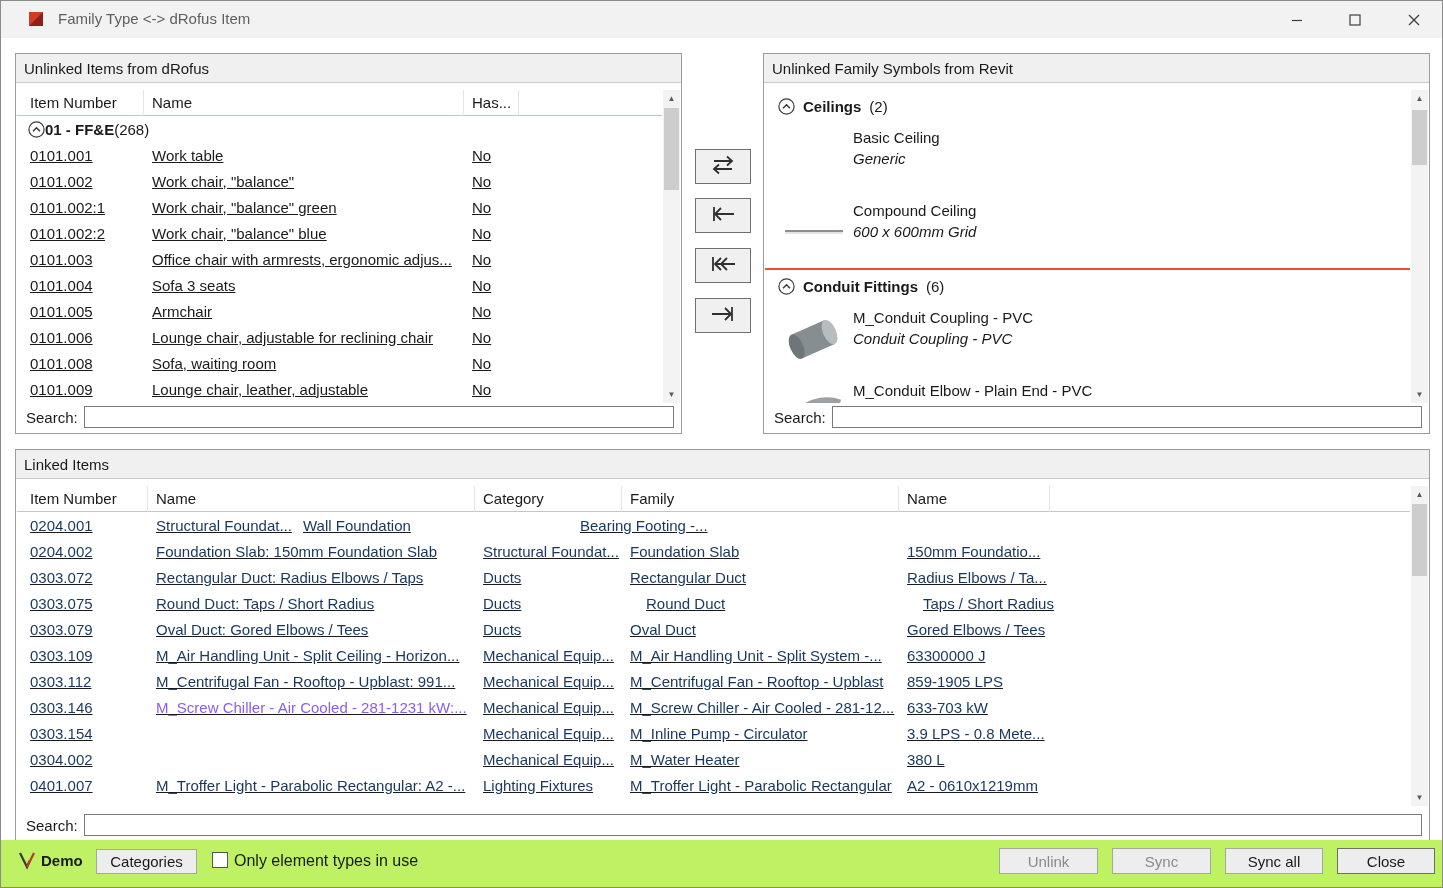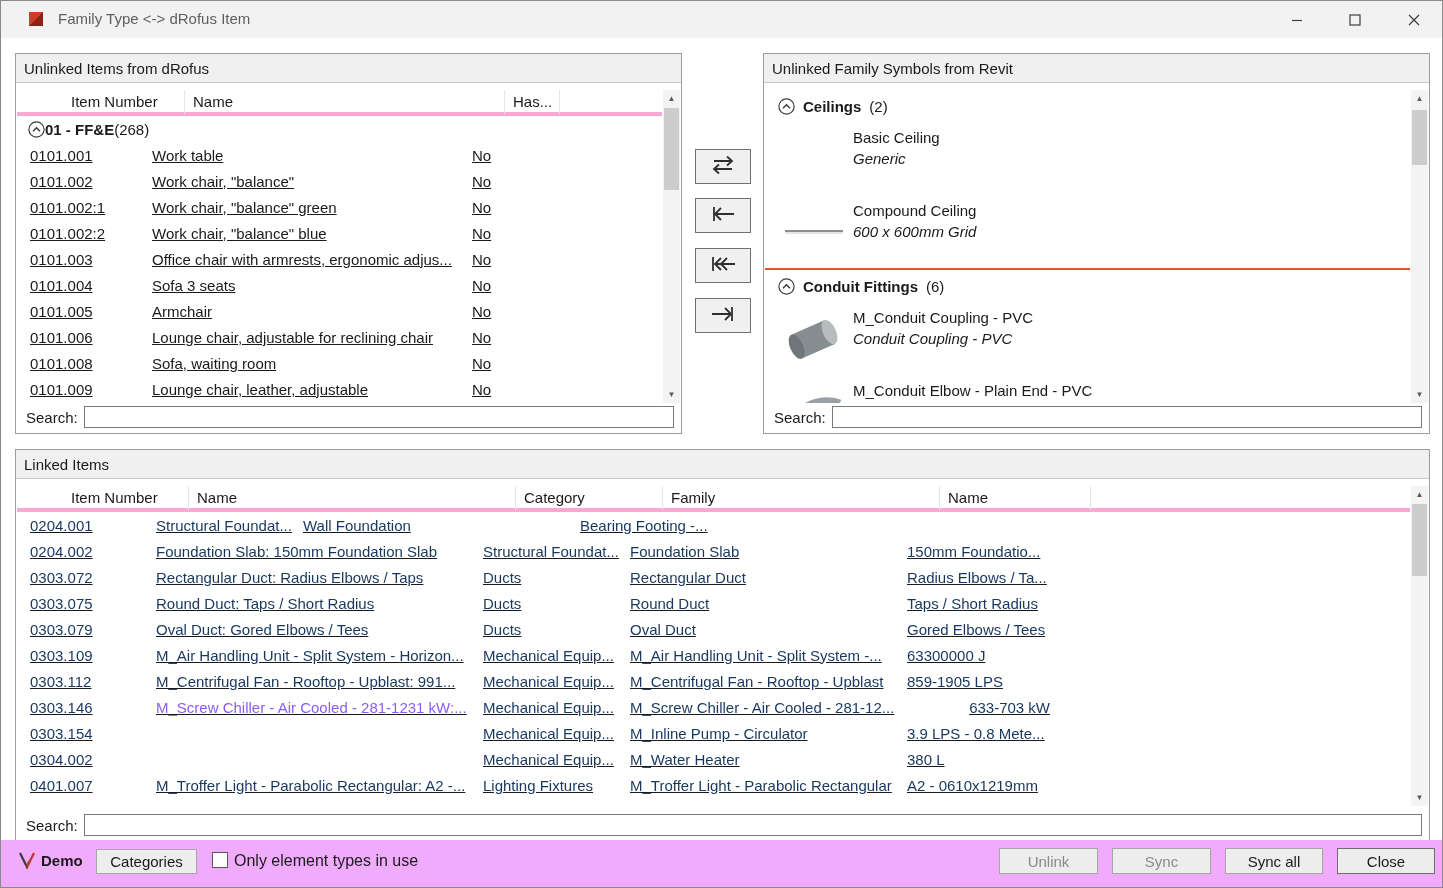--- a/index.html
+++ b/index.html
@@ -19,21 +19,21 @@
 
   
   .gb { position:absolute; border:1px solid #9c9c9c; background:#fff; }
   .gb-title { height:29px; background:#f0f0f0; border-bottom:1px solid #c9c9c9;
               display:flex; align-items:center; padding-left:8px; font-size:15px; color:#1a1a1a; }
   #left-panel  { left:14px;  top:52px;  width:667px;  height:381px; }
   #right-panel { left:762px; top:52px;  width:667px;  height:381px; }
   #linked-panel{ left:14px;  top:448px; width:1415px; height:393px; }
 
   
-  .thead { display:flex; height:26px; align-items:center; border-bottom:4px solid #f9a8d4;padding-left:41px; }
+  .thead { display:flex; height:26px; align-items:center; border-bottom:1px solid #f9a8d4; }
   .thcell { height:26px; display:flex; align-items:center; padding-left:8px;
             border-right:1px solid #e4e4e4; white-space:nowrap; overflow:hidden; }
   .trow { display:flex; height:26px; align-items:center;text-decoration:underline; }
   .cell { padding-left:8px; white-space:nowrap; overflow:hidden; }
   .lc1 { width:127px; padding-left:13px; } .lc2 { width:320px; } .lc3 { width:55px; }
   .kc1 { width:131px; padding-left:13px; } .kc2 { width:327px; } .kc3 { width:147px; }
   .kc4 { width:277px; } .kc5 { width:151px; }
   #left-table  { position:absolute; left:1px; top:36px; right:19px; bottom:30px; overflow:hidden; }
   #linked-table{ position:absolute; left:1px; top:36px; right:19px; bottom:35px; overflow:hidden; }
   .linked-text .cell { color:#17375e; }
@@ -68,21 +68,21 @@
   #right-sb  { top:36px; bottom:30px; right:1px; }
   #linked-sb { top:36px; bottom:35px; right:1px; }
 
   
   .xfer { position:absolute; left:694px; width:56px; height:35px; background:#f0f0f0;
           border:1px solid #707070; display:flex; align-items:center; justify-content:center; cursor:pointer; }
   .xfer svg { stroke:#2f2f2f; stroke-width:1.8; fill:none; }
   #xfer-1 { top:148px; } #xfer-2 { top:197px; } #xfer-3 { top:247px; } #xfer-4 { top:297px; }
 
   
-  #footer { position:absolute; left:0; right:0; bottom:0; height:47px; background:#f0abfc; }
+  #footer { position:absolute; left:0; right:0; bottom:0; height:47px; background:#bef264; }
   .logo { position:absolute; left:16px; top:10px; width:20px; height:20px; }
   .brand { position:absolute; left:40px; top:12px; font-weight:bold; font-size:15px; }
   .btn { position:absolute; height:26px; background:#ededed; border:1px solid #a6a6a6;
          display:flex; align-items:center; justify-content:center; font-size:15px; cursor:pointer; }
   #categories-btn { left:95px; top:9px; width:101px; height:25px; }
   .chk { position:absolute; left:211px; top:12px; width:16px; height:16px; border:1px solid #555; background:#fff; }
   .chk-label { position:absolute; left:233px; top:12px; font-size:16px; }
   #unlink-btn { left:998px;  top:8px; width:99px; color:#8a8a8a; }
   #sync-btn   { left:1111px; top:8px; width:99px; color:#8a8a8a; }
   #syncall-btn{ left:1224px; top:8px; width:98px; }
@@ -342,50 +342,50 @@
           <div class="cell kc1" style="color: rgb(23, 55, 94);">0303.072</div>
           <div class="cell kc2" style="color: rgb(23, 55, 94);">Rectangular Duct: Radius Elbows / Taps</div>
           <div class="cell kc3" style="color: rgb(23, 55, 94);">Ducts</div>
           <div class="cell kc4" style="color: rgb(23, 55, 94);">Rectangular Duct</div>
           <div class="cell kc5" style="color: rgb(23, 55, 94);">Radius Elbows / Ta...</div>
         </div>
         <div class="trow">
           <div class="cell kc1" style="color: rgb(23, 55, 94);">0303.075</div>
           <div class="cell kc2" style="color: rgb(23, 55, 94);">Round Duct: Taps / Short Radius</div>
           <div class="cell kc3" style="color: rgb(23, 55, 94);">Ducts</div>
-          <div class="cell kc4" style="color: rgb(23, 55, 94);">Round Duct</div>
+          <div class="cell kc4" style="color: rgb(23, 55, 94); margin-left: 16px;">Round Duct</div>
           <div class="cell kc5" style="color: rgb(23, 55, 94);">Taps / Short Radius</div>
         </div>
         <div class="trow">
           <div class="cell kc1" style="color: rgb(23, 55, 94);">0303.079</div>
           <div class="cell kc2" style="color: rgb(23, 55, 94);">Oval Duct: Gored Elbows / Tees</div>
           <div class="cell kc3" style="color: rgb(23, 55, 94);">Ducts</div>
           <div class="cell kc4" style="color: rgb(23, 55, 94);">Oval Duct</div>
           <div class="cell kc5" style="color: rgb(23, 55, 94);">Gored Elbows / Tees</div>
         </div>
         <div class="trow">
           <div class="cell kc1" style="color: rgb(23, 55, 94);">0303.109</div>
-          <div class="cell kc2" style="color: rgb(23, 55, 94);">M_Air Handling Unit - Split System - Horizon...</div>
+          <div class="cell kc2" style="color: rgb(23, 55, 94);">M_Air Handling Unit - Split Ceiling - Horizon...</div>
           <div class="cell kc3" style="color: rgb(23, 55, 94);">Mechanical Equip...</div>
           <div class="cell kc4" style="color: rgb(23, 55, 94);">M_Air Handling Unit - Split System -...</div>
           <div class="cell kc5" style="color: rgb(23, 55, 94);">63300000 J</div>
         </div>
         <div class="trow">
           <div class="cell kc1" style="color: rgb(23, 55, 94);">0303.112</div>
           <div class="cell kc2" style="color: rgb(23, 55, 94);">M_Centrifugal Fan - Rooftop - Upblast: 991...</div>
           <div class="cell kc3" style="color: rgb(23, 55, 94);">Mechanical Equip...</div>
           <div class="cell kc4" style="color: rgb(23, 55, 94);">M_Centrifugal Fan - Rooftop - Upblast</div>
           <div class="cell kc5" style="color: rgb(23, 55, 94);">859-1905 LPS</div>
         </div>
         <div class="trow">
           <div class="cell kc1" style="color: rgb(23, 55, 94);">0303.146</div>
           <div class="cell kc2" style="color: #8b5cf6;">M_Screw Chiller - Air Cooled - 281-1231 kW:...</div>
           <div class="cell kc3" style="color: rgb(23, 55, 94);">Mechanical Equip...</div>
           <div class="cell kc4" style="color: rgb(23, 55, 94);">M_Screw Chiller - Air Cooled - 281-12...</div>
-          <div class="cell kc5" style="color: rgb(23, 55, 94); text-align: right;">633-703 kW</div>
+          <div class="cell kc5" style="color: rgb(23, 55, 94);">633-703 kW</div>
         </div>
         <div class="trow">
           <div class="cell kc1" style="color: rgb(23, 55, 94);">0303.154</div>
           <div class="cell kc2" style="color: rgb(23, 55, 94);"></div>
           <div class="cell kc3" style="color: rgb(23, 55, 94);">Mechanical Equip...</div>
           <div class="cell kc4" style="color: rgb(23, 55, 94);">M_Inline Pump - Circulator</div>
           <div class="cell kc5" style="color: rgb(23, 55, 94);">3.9 LPS - 0.8 Mete...</div>
         </div>
         <div class="trow">
           <div class="cell kc1" style="color: rgb(23, 55, 94);">0304.002</div>

